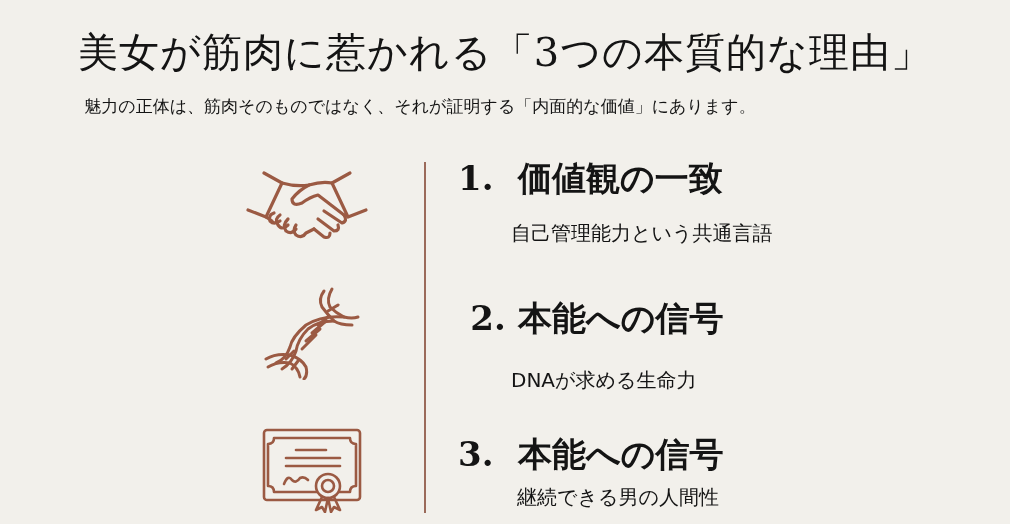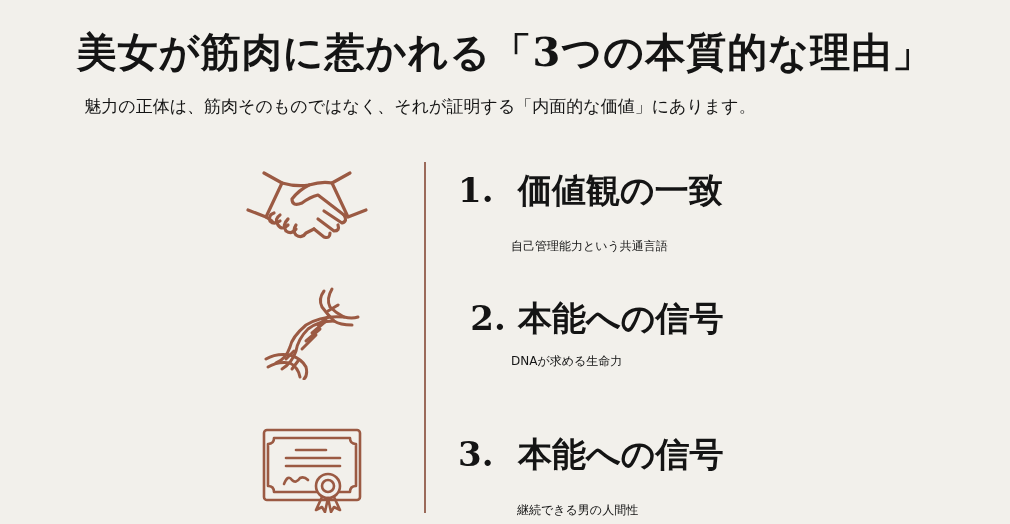--- a/index.html
+++ b/index.html
@@ -7,21 +7,21 @@
     width: 1010px; height: 524px; overflow: hidden;
     background: #f2f0eb;
     position: relative;
     font-family: "DejaVu Sans", sans-serif;
     color: #141414;
   }
   .title {
     position: absolute; left: 0; top: 26px; width: 1010px;
     text-align: center;
     font-family: "DejaVu Serif", serif;
-    font-weight: bold; font-size: 40px; letter-spacing: 1px;
+    font-weight: normal; font-size: 40px; letter-spacing: 1px;
     line-height: 52px;
   }
   .subtitle {
     position: absolute; left: 0; top: 94px; width: 840px;
     text-align: center;
     font-size: 17px; line-height: 24px;
   }
   .divider {
     position: absolute; left: 424px; top: 162px;
     width: 2px; height: 351px; background: #9b6a5a;
@@ -30,21 +30,21 @@
   .icon svg { display: block; }
   .item-title {
     position: absolute;
     font-family: "DejaVu Serif", serif;
     font-weight: bold; font-size: 34px; line-height: 44px;
     white-space: nowrap;
   }
   .item-title .num { display: inline-block; width: 60px; }
   .item-sub {
     position: absolute;
-    font-size: 12px; line-height: 22px; white-space: nowrap; margin-top: 13px;
+    font-size: 20px; line-height: 22px; white-space: nowrap;
   }
 </style>
 </head>
 <body>
 
 <div class="title">美女が筋肉に惹かれる「3つの本質的な理由」</div>
 <div class="subtitle">魅力の正体は、筋肉そのものではなく、それが証明する「内面的な価値」にあります。</div>
 
 <div class="divider"></div>
 
@@ -57,21 +57,21 @@
     <path d="M22 52 L28 56"></path>
     <path d="M100 50 Q104 56 98 58 L80 46"></path>
     <path d="M94 60 Q96 66 90 66 L74 54"></path>
     <path d="M86 68 Q86 74 80 72 L70 64"></path>
     <path d="M30 48 Q24 50 26 56 Q30 60 36 56"></path>
     <path d="M36 50 Q30 54 34 60 Q38 66 44 60"></path>
     <path d="M44 54 Q38 60 42 66 Q48 70 52 64"></path>
     <path d="M52 60 Q48 66 52 70 Q58 74 62 68 L70 64"></path>
   </svg>
 </div>
-<div class="item-title" style="left:458px; top:168px;">
+<div class="item-title" style="left:458px; top:156px;">
   <span class="num">1.</span><span>価値観の一致</span>
 </div>
 <div class="item-sub" style="left:511px; top:222px;">自己管理能力という共通言語</div>
 
 <div class="icon" style="left:262px; top:285px;">
   <svg width="100" height="95" viewBox="0 0 100 95" fill="none" stroke="#9b5a43" stroke-width="3" stroke-linecap="round" stroke-linejoin="round">
     <path d="M62 6 Q56 14 60 22 Q66 30 72 36 Q78 40 90 40"></path>
     <path d="M70 4 Q64 14 68 22 Q74 28 82 32 Q90 34 96 32"></path>
     <path d="M72 36 Q56 36 46 44 Q36 54 34 66 Q30 78 20 84"></path>
     <path d="M82 32 Q60 30 44 40 Q30 52 28 62 Q24 74 14 78"></path>
@@ -82,21 +82,21 @@
     <path d="M50 48 L64 36"></path>
     <path d="M44 56 L58 44"></path>
     <path d="M40 64 L54 50"></path>
     <path d="M24 74 L32 66"></path>
     <path d="M30 84 L36 76"></path>
   </svg>
 </div>
 <div class="item-title" style="left:458px; top:296px;text-align:center;">
   <span class="num">2.</span><span>本能への信号</span>
 </div>
-<div class="item-sub" style="left:511px; top:337px;">DNAが求める生命力</div>
+<div class="item-sub" style="left:511px; top:369px;">DNAが求める生命力</div>
 
 <div class="icon" style="left:262px; top:428px;">
   <svg width="100" height="85" viewBox="0 0 100 85" fill="none" stroke="#9b5a43" stroke-width="2.6" stroke-linecap="round" stroke-linejoin="round">
     <rect x="2" y="2" width="96" height="70" rx="3"></rect>
     <path d="M12 10 H88 Q88 16 94 16 V58 Q88 58 88 64 H12 Q12 58 6 58 V16 Q12 16 12 10 Z"></path>
     <path d="M34 22 H64"></path>
     <path d="M24 30 H78"></path>
     <path d="M24 38 H78"></path>
     <path d="M22 56 Q26 46 30 52 Q34 56 38 50 Q42 48 46 52"></path>
     <circle cx="66" cy="58" r="12" fill="#f2f0eb"></circle>

